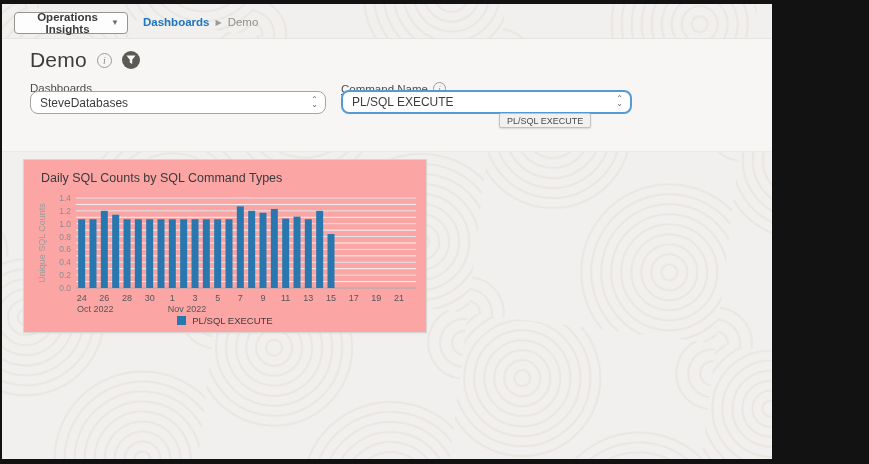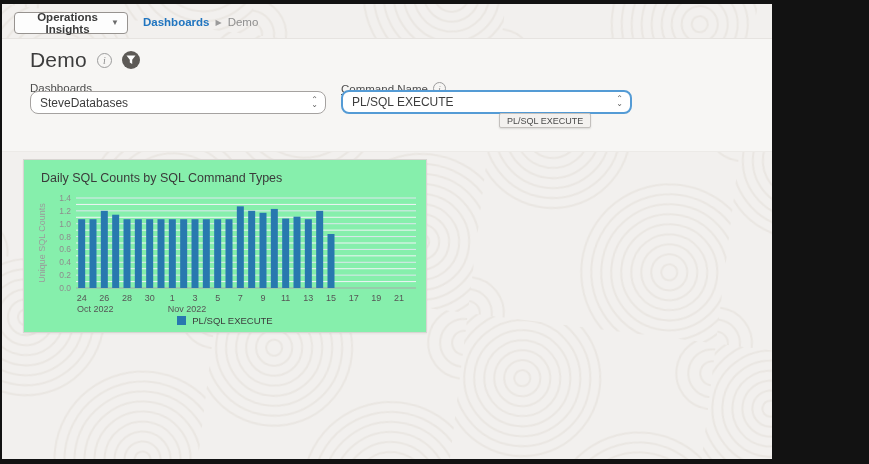--- a/index.html
+++ b/index.html
@@ -41,21 +41,21 @@
   .select.focused { border:2px solid #549bd5; }
   .stepper { display:flex; flex-direction:column; align-items:center; line-height:.62; color:#5f5f5f; font-size:8px; }
   .hint { position:absolute; font-size:9.5px; color:#8b8884; }
 
   .tooltip { position:absolute; left:497px; top:109px; height:15px; padding:2px 7px;
     background:#f3f1ef; border:1px solid #c3c0bd; border-radius:2px;
     box-shadow:0 1px 2px rgba(0,0,0,.12); font-size:9px; color:#4a4a4a; line-height:10px; }
 
   
   .card { position:absolute; left:21px; top:155px; width:404px; height:174px;
-    background:#86efac; border:1px solid #d8d5d2; box-shadow:0 1px 2px rgba(0,0,0,.05); }
+    background:#fca5a5; border:1px solid #d8d5d2; box-shadow:0 1px 2px rgba(0,0,0,.05); }
   .card-title { position:absolute; left:17px; top:11px; font-size:12.5px; color:#3a3a3a; }
   .chart-wrap { position:absolute; left:12px; top:30px; }
   .legend { position:absolute; left:0; right:0; bottom:6px; display:flex;
     align-items:center; justify-content:center; gap:6px; }
   .legend-swatch { width:9px; height:9px; display:inline-block; }
   .legend-label { font-size:9.5px; color:#3d3d3d; }
 </style>
 </head>
 <body>
 

